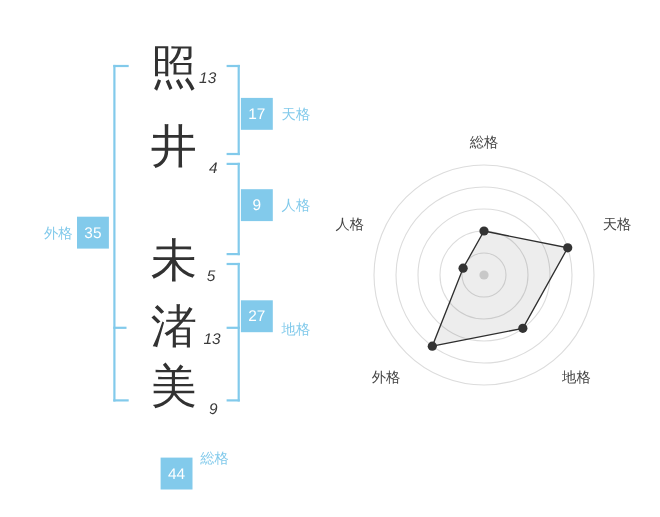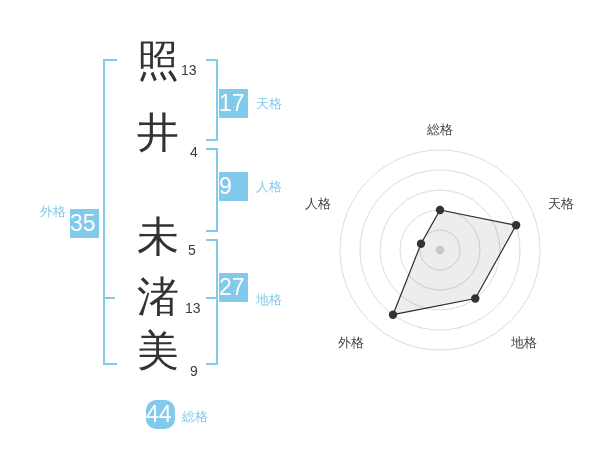--- a/index.html
+++ b/index.html
@@ -10,35 +10,35 @@
   }
   
   .name-char{
     position:absolute;left:130px;width:56px;text-align:center;
     font-size:42px;line-height:50px;color:#323232;
   }
   .char-0{top:36px;} .char-1{top:108px;} .char-2{top:212px;}
   .char-3{top:272px;} .char-4{top:326px;}
 
   .stroke-num{
-    position:absolute;font-size:14px;line-height:16px;color:#3a3a3a;
+    position:absolute;font-size:14px;line-height:16px;color:#3a3a3a;font-style:italic;
   }
   .sn-0{left:181px;top:62px;} .sn-1{left:190px;top:144px;}
   .sn-2{left:188px;top:242px;} .sn-3{left:185px;top:300px;}
   .sn-4{left:190px;top:363px;}
 
   .badge{
     position:absolute;width:29px;height:29px;background:#82caeb;
-    color:#ffffff;font-size:23px;line-height:29px;
+    color:#ffffff;font-size:14px;line-height:29px;text-align:center;
   }
   .badge-tenkaku{left:219px;top:89px;}
   .badge-jinkaku{left:219px;top:172px;}
   .badge-chikaku{left:219px;top:273px;}
-  .badge-gaikaku{left:70px;top:197px;margin-top:12px;}
-  .badge-soukaku{left:146px;top:400px;border-radius:10px;}
+  .badge-gaikaku{left:70px;top:197px;}
+  .badge-soukaku{left:146px;top:416px;}
 
   .badge-label{
     position:absolute;font-size:13px;line-height:15px;color:#82caeb;
   }
   .bl-tenkaku{left:256px;top:96px;}
   .bl-jinkaku{left:256px;top:179px;}
   .bl-chikaku{left:256px;top:292px;}
   .bl-gaikaku{left:40px;top:204px;}
   .bl-soukaku{left:182px;top:409px;}
 

